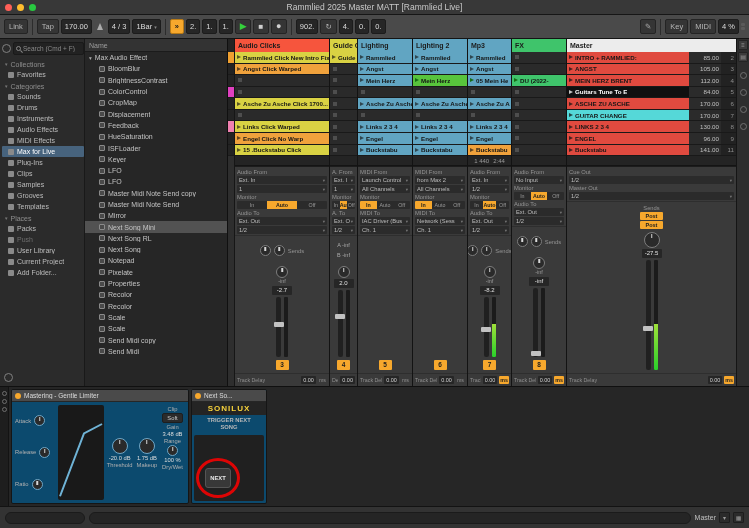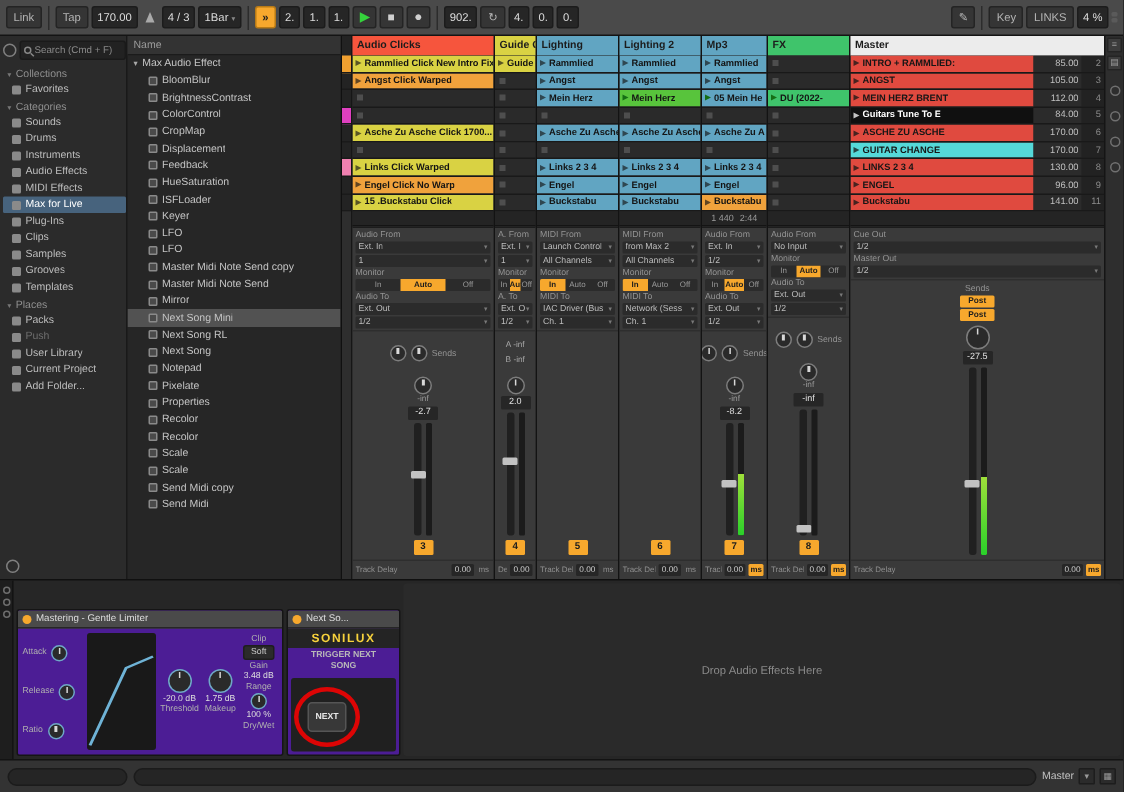--- a/index.html
+++ b/index.html
@@ -141,22 +141,22 @@
   display:flex;flex-direction:column;align-items:center;padding-top:1px;gap:2px;}
 .rs-btn{width:10px;height:10px;background:#3c3c3c;border:1px solid #242424;border-radius:1px;
   color:#9a9a9a;font-size:6px;line-height:9px;text-align:center;}
 .rs-circ{width:7px;height:7px;border:1px solid #707070;border-radius:50%;margin-top:8px;}
 
 
 .device-view{height:120px;flex:none;background:#262626;border-top:1px solid #101010;display:flex;overflow:hidden;}
 .dv-edge{width:9px;flex:none;background:#1e1e1e;border-right:1px solid #131313;
   display:flex;flex-direction:column;align-items:center;padding-top:4px;gap:3px;}
 .dv-dot{width:5px;height:5px;border:1px solid #6e6e6e;border-radius:50%;}
-.device{flex:none;display:flex;flex-direction:column;border:1px solid #151515;background:#4c1d95;
-  margin:19px 0 2px 2px;border-radius:2px;overflow:hidden;}
+.device{flex:none;display:flex;flex-direction:column;border:1px solid #151515;background:#0c4a6e;
+  margin:2px 0 2px 2px;border-radius:2px;overflow:hidden;}
 .dev-h{height:12px;flex:none;background:#4a4a4a;border-bottom:1px solid #262626;
   display:flex;align-items:center;gap:3px;padding:0 3px;}
 .dev-dot{width:6px;height:6px;border-radius:50%;background:#f7a82d;flex:none;}
 .dev-title{font-size:6.5px;color:#ddd;white-space:nowrap;overflow:hidden;}
 .limiter{width:178px;}
 .lim-body{flex:1;display:flex;gap:3px;padding:3px;min-height:0;}
 .lim-knobcol{width:40px;flex:none;display:flex;flex-direction:column;justify-content:space-around;}
 .lim-krow{display:flex;align-items:center;gap:3px;}
 .lim-lab{font-size:5.8px;color:#b0b0b0;white-space:nowrap;}
 .lim-display{width:46px;flex:none;background:#191919;border-radius:2px;overflow:hidden;}
@@ -188,20 +188,26 @@
 .sb-right{display:flex;align-items:center;gap:3px;flex:none;}
 .sb-master{font-size:7px;color:#c0c0c0;}
 .sb-btn{width:11px;height:11px;background:#2b2b2b;border:1px solid #1d1d1d;color:#9a9a9a;
   font-size:6px;text-align:center;line-height:10px;border-radius:1px;}
 </style>
 </head>
 <body>
 
 <div id="app">
 
+  <div class="titlebar">
+    <div class="tl tl-r"></div>
+    <div class="tl tl-y"></div>
+    <div class="tl tl-g"></div>
+    <div class="win-title">Rammlied 2025 Master MATT  [Rammlied Live]</div>
+  </div>
 
   <div class="transport">
     <div class="tbtn">Link</div>
     <div class="tsep"></div>
     <div class="tbtn">Tap</div>
     <div class="tfield">170.00</div>
     <div class="metro"></div>
     <div class="tfield">4 / 3</div>
     <div class="tfield"><span>1Bar</span> <span style="font-size:5px;color:#888">▾</span></div>
     <div class="tsep"></div>
@@ -215,21 +221,21 @@
     <div class="tsep"></div>
     <div class="tfield">902.</div>
     <div class="tbtn">↻</div>
     <div class="tfield">4.</div>
     <div class="tfield">0.</div>
     <div class="tfield">0.</div>
     <div class="tspacer"></div>
     <div class="tbtn">✎</div>
     <div class="tsep"></div>
     <div class="tbtn">Key</div>
-    <div class="tbtn">LINKS</div>
+    <div class="tbtn">MIDI</div>
     <div class="tfield">4 %</div>
     <div style="display:flex;flex-direction:column;gap:1px">
       <div class="mini-ind"></div>
       <div class="mini-ind"></div>
     </div>
   </div>
 
   <div class="main">
 
     <div class="browser">
@@ -1249,23 +1255,20 @@
         <div class="dev-title">Next So...</div>
       </div>
       <div class="ns-brand">SONILUX</div>
       <div class="ns-sub">TRIGGER NEXT SONG</div>
       <div class="ns-screen">
         <div class="ns-btn">NEXT</div>
         <div class="annot-ring"></div>
       </div>
     </div>
 
-    <div class="drop-area">
-      <span>Drop Audio Effects Here</span>
-    </div>
   </div>
 
   <div class="statusbar">
     <div class="sb-pill sb-left"></div>
     <div class="sb-pill sb-mid"></div>
     <div class="sb-right">
       <span class="sb-master">Master</span>
       <div class="sb-btn">▾</div>
       <div class="sb-btn">▦</div>
     </div>

